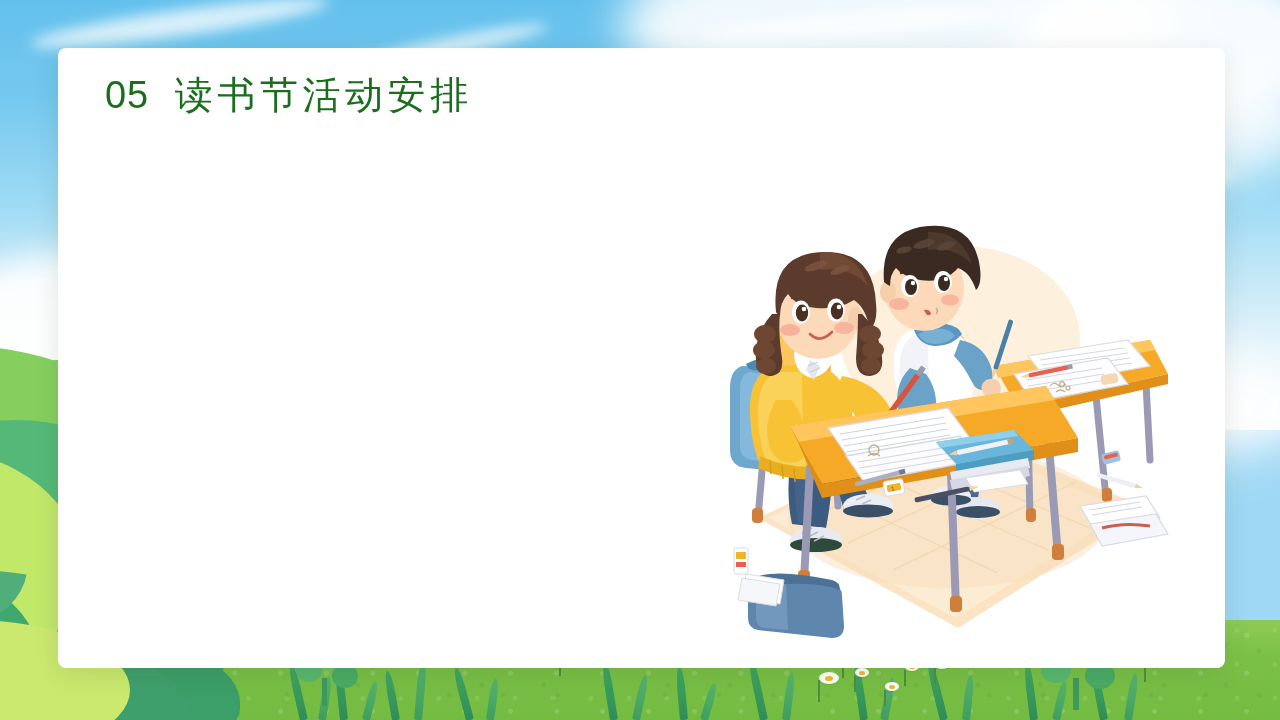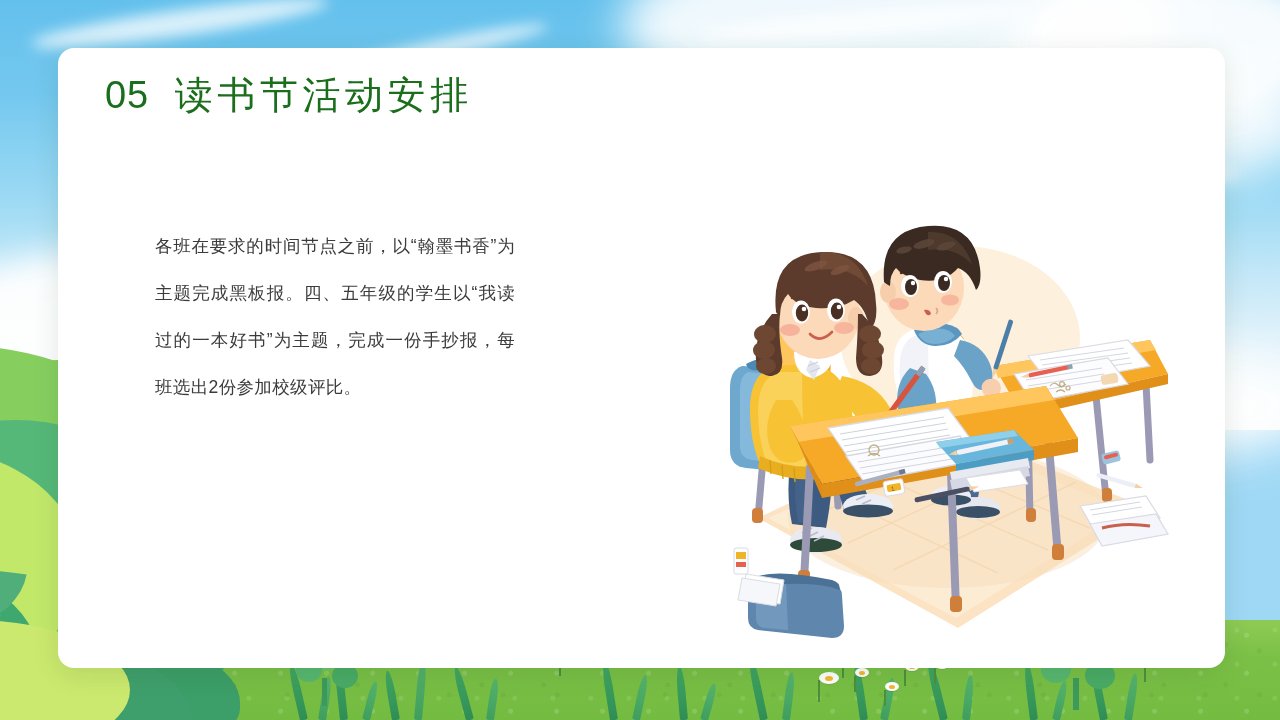--- a/index.html
+++ b/index.html
@@ -116,21 +116,21 @@
     position:absolute; left:6px; top:3.5px; width:8px; height:5px;
     background:#f7b731; border-radius:50%;
   }
   .daisy.sm .pet { width:14px; height:9px; }
   .daisy.sm .core { left:4px; top:2.5px; width:6px; height:4px; }
   .daisy.sm .stem { height:16px; }
 
   
   .card {
     position:absolute; left:58px; top:48px; width:1167px; height:620px;
-    background:#ffffff; border-radius:16px;
+    background:#ffffff; border-radius:8px;
     box-shadow:0 6px 26px rgba(40,80,40,.13);
     overflow:hidden;
   }
 
   .slide-title {
     position:absolute; left:47px; top:22px;
     display:flex; align-items:baseline; gap:26px;
     color:#1b6e1c;
     font-size:38px; font-weight:400;
     letter-spacing:.04em;
@@ -284,21 +284,20 @@
   </div>
 
   <div class="card">
 
     <div class="slide-title">
       <span class="num">05</span>
       <span class="ttl">读书节活动安排</span>
     </div>
 
     <div class="body-col">
-      <div class="para">各班在要求的时间节点之前，以“翰墨书香”为主题完成黑板报。四、五年级的学生以“我读过的一本好书”为主题，完成一份手抄报，每班选出2份参加校级评比。</div>
     </div>
 
     <div class="illus">
       <svg viewBox="0 0 500 460" xmlns="http://www.w3.org/2000/svg">
         <defs>
           <clipPath id="floorclip">
             <ellipse cx="250" cy="250" rx="215" ry="205"></ellipse>
           </clipPath>
         </defs>
 

